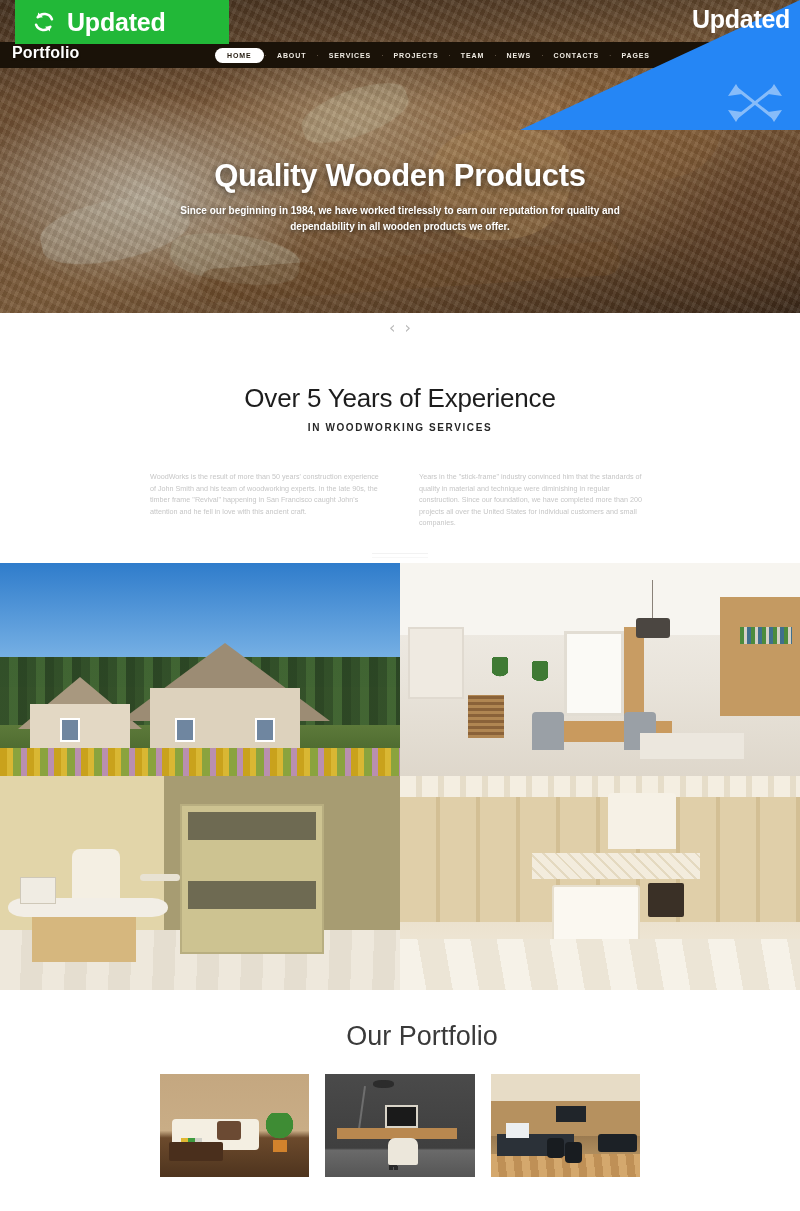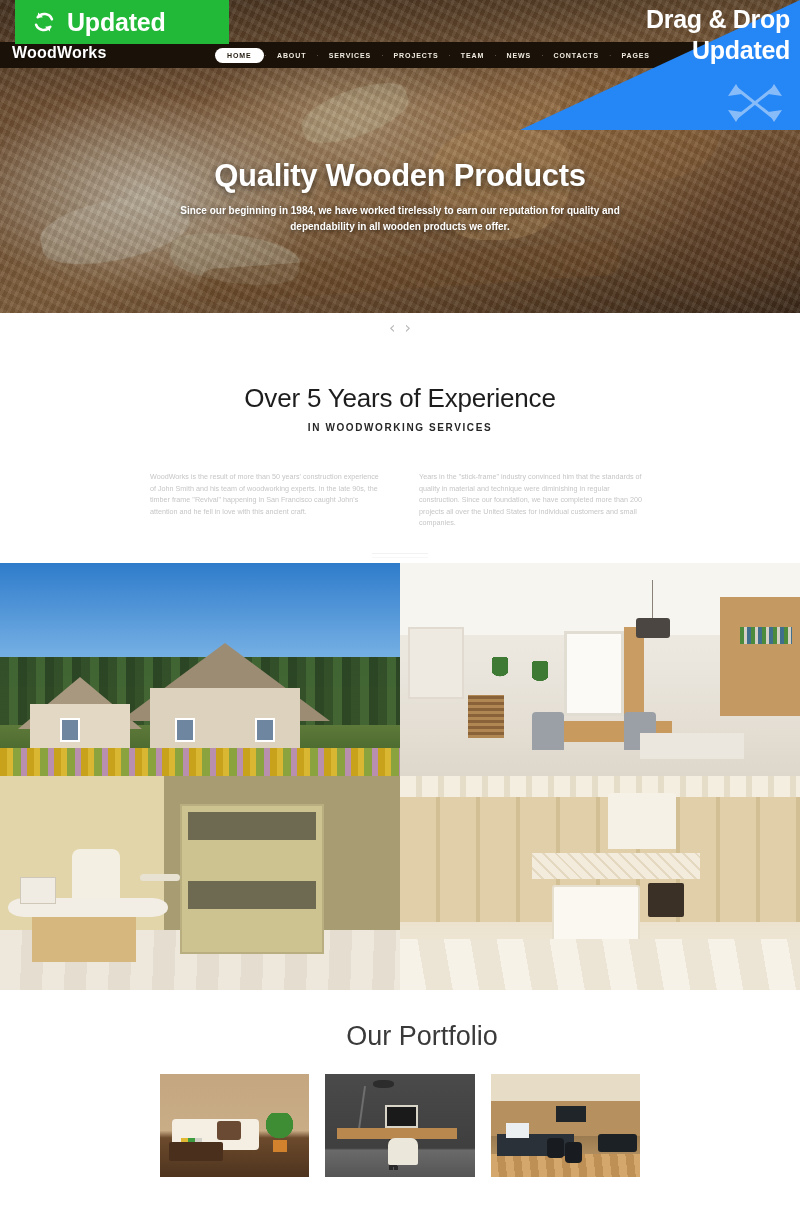--- a/index.html
+++ b/index.html
@@ -253,21 +253,21 @@
     <div class="shaving" style="left:430px;top:130px;width:140px;height:110px;background:#c79a62;border-radius:40% 30% 50% 40%;"></div>
     <div class="shaving" style="left:200px;top:255px;width:420px;height:34px;background:#8c5f33;border-radius:14px;transform:rotate(-4deg);"></div>
 
     <div class="hero-body">
       <div class="hero-title">Quality Wooden Products</div>
       <div class="hero-sub">Since our beginning in 1984, we have worked tirelessly to earn our reputation for quality and dependability in all wooden products we offer.</div>
     </div>
   </div>
 
   <div class="topbar"></div>
-  <div class="logo">WoodWorks</div>
+  <div class="logo">Portfolio</div>
   <div class="nav" id="nav-root">
       <a class="nav-item active">HOME</a>
       <span class="nav-sep">·</span>
       <a class="nav-item">ABOUT</a>
       <span class="nav-sep">·</span>
       <a class="nav-item">SERVICES</a>
       <span class="nav-sep">·</span>
       <a class="nav-item">PROJECTS</a>
       <span class="nav-sep">·</span>
       <a class="nav-item">TEAM</a>
@@ -290,21 +290,20 @@
       <path d="M19.3 9.4A7.6 7.6 0 0 0 6.2 7.6" fill="none" stroke="#ffffff" stroke-width="2.4" stroke-linecap="round"></path>
       <path d="M4.7 14.6a7.6 7.6 0 0 0 13.1 1.8" fill="none" stroke="#ffffff" stroke-width="2.4" stroke-linecap="round"></path>
       <path d="M6.6 3.2 6.0 8.2l5.0-.6z" fill="#ffffff"></path>
       <path d="M17.4 20.8l.6-5.0-5.0.6z" fill="#ffffff"></path>
     </svg>
     <span class="label">Updated</span>
   </div>
 
   <div class="ribbon"></div>
   <div class="ribbon-text">
-    <div>Drag &amp; Drop</div>
     <div>Updated</div>
   </div>
   <svg class="ribbon-arrows" width="58" height="48" viewBox="0 0 58 48">
     <g stroke="#ffffff" stroke-width="3" stroke-linecap="round" fill="none">
       <line x1="10" y1="38" x2="48" y2="8"></line>
       <line x1="10" y1="8" x2="48" y2="38"></line>
     </g>
     <g fill="#ffffff">
       <polygon points="48,4 56,16 42,14"></polygon>
       <polygon points="10,42 2,30 16,32"></polygon>

